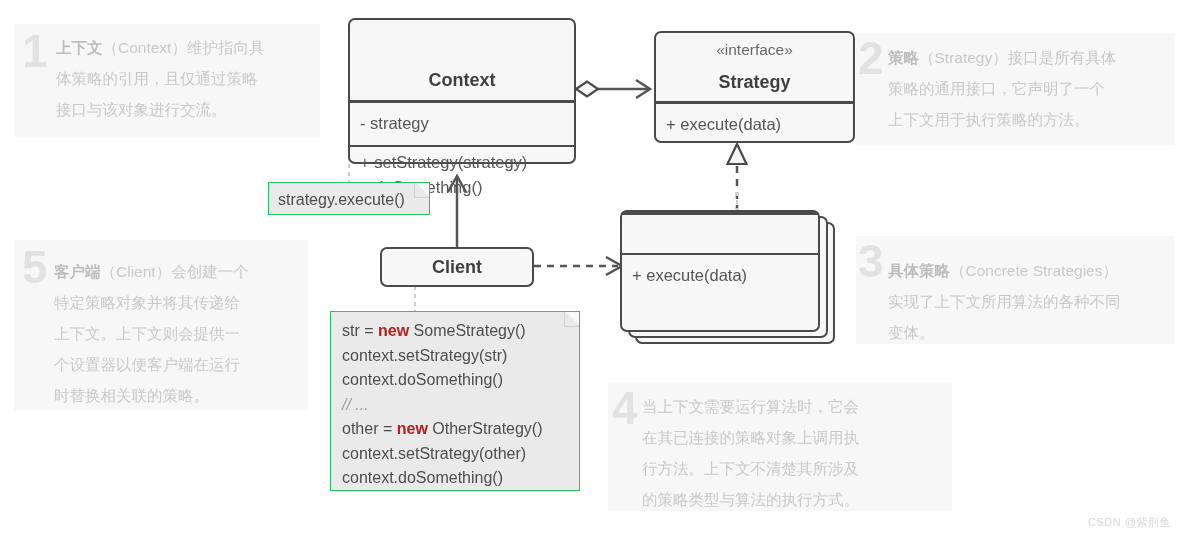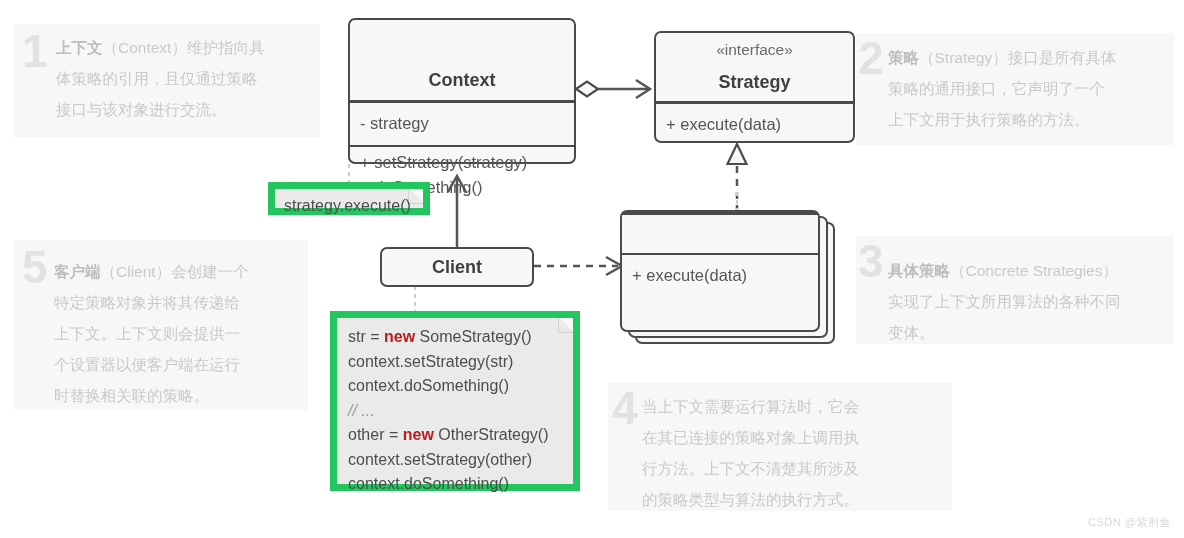--- a/index.html
+++ b/index.html
@@ -90,21 +90,21 @@
     background: #f7f7f7;
     border: 2.5px solid #4a4a4a;
     border-radius: 7px;
     box-sizing: border-box;
   }
 
   
   .note {
     position: absolute;
     background: #eaeaea;
-    border: 7px solid #22c55e;
+    border: 1px solid #22c55e;
     box-sizing: border-box;
     color: #4d4d4d;
   }
   .note .fold {
     position: absolute;
     top: 0;
     right: 0;
     width: 0;
     height: 0;
     border-left: 13px solid transparent;

